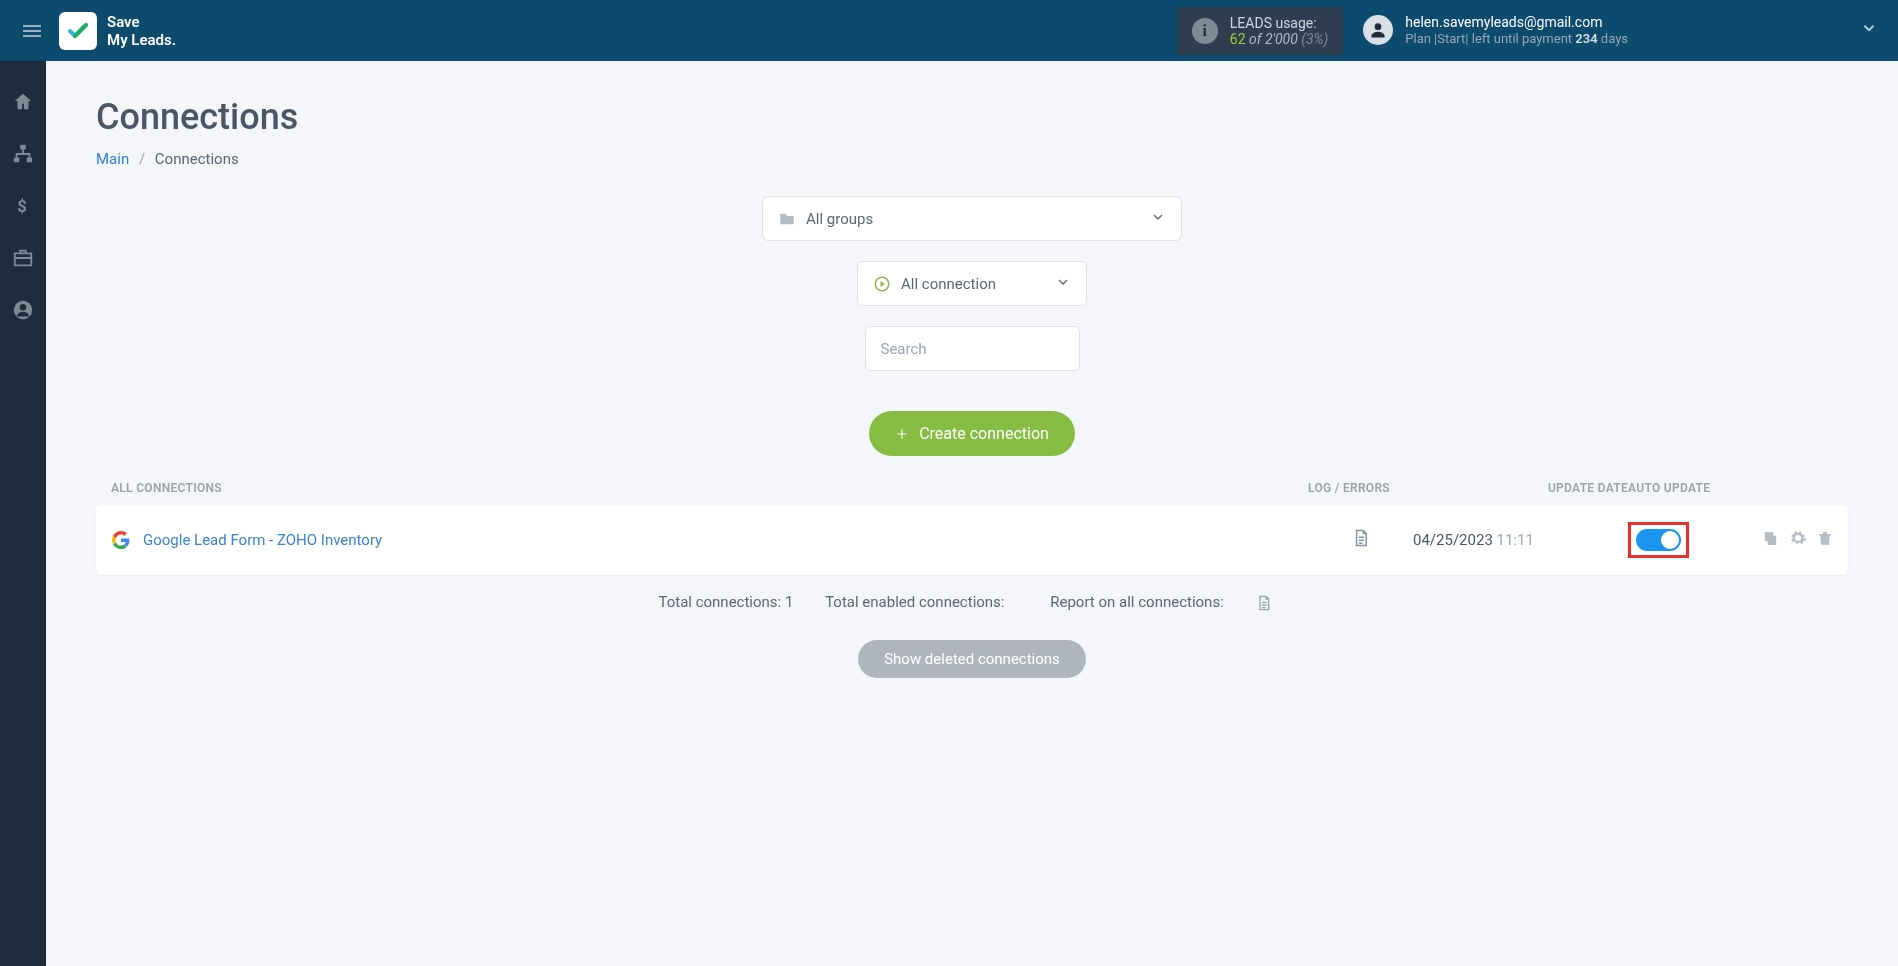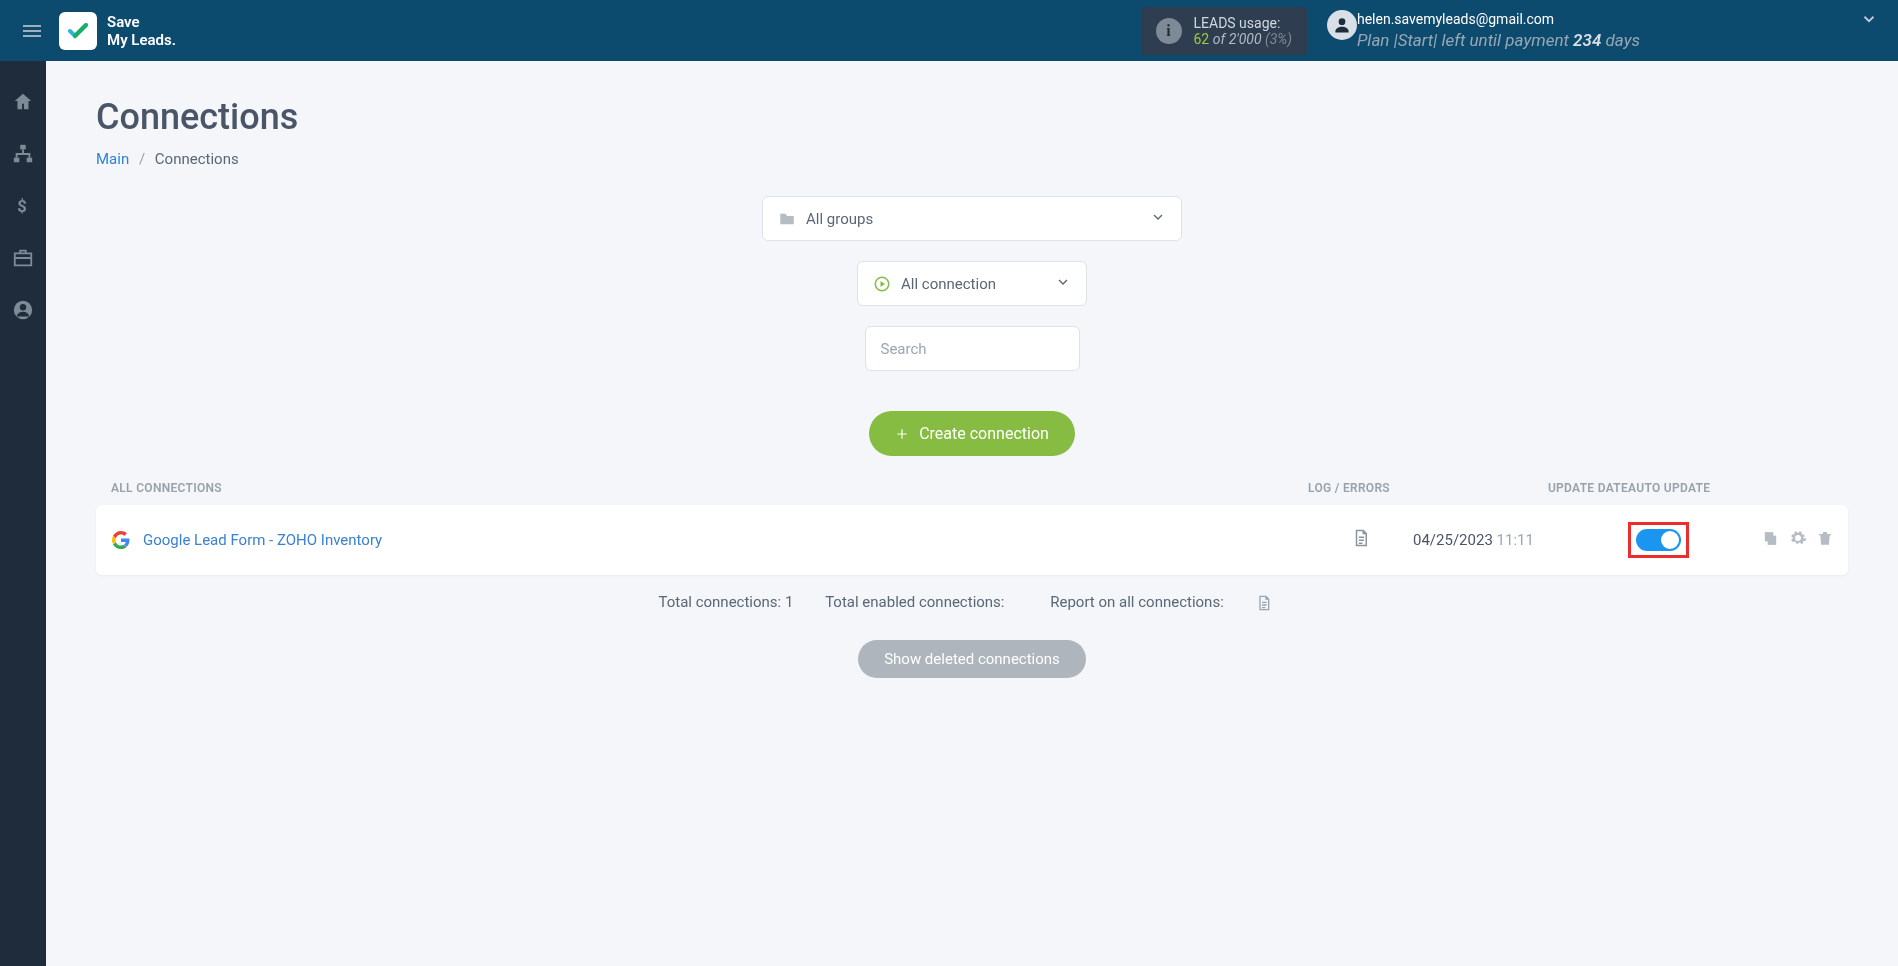--- a/index.html
+++ b/index.html
@@ -16,25 +16,25 @@
     .logo-box { width: 38px; height: 38px; background: #fff; border-radius: 6px; display: flex; align-items: center; justify-content: center; margin-right: 10px; }
     .logo-text { color: #fff; font-size: 15px; line-height: 1.2; font-weight: 600; }
     .header-spacer { flex: 1; }
     .leads-badge { background: #2e3d4f; border-radius: 4px; padding: 8px 15px; display: flex; align-items: center; gap: 12px; margin-right: 20px; }
     .info-circle { width: 26px; height: 26px; background: #7e8a96; border-radius: 50%; display: flex; align-items: center; justify-content: center; font-family: serif; font-weight: bold; color: #1e2c3c; font-size: 16px; }
     .leads-text { font-size: 14px; color: #c0cad6; }
     .leads-usage-row { color: #d0d8e0; }
     .leads-num { color: #9fcb3d; }
     .leads-of { font-style: italic; color: #b0bcc8; }
     .leads-pct { color: #7e8a96; font-style: italic; }
-    .user-block { display: flex; }
+    .user-block { display: flex; align-items: center; gap: 12px; }
     .avatar-circle { width: 30px; height: 30px; background: #d9dfe6; border-radius: 50%; display: flex; align-items: center; justify-content: center; }
     .user-text { font-size: 14px; line-height: 1.3; }
     .user-email { color: #fff; }
-    .user-plan { color: #99a7b5; font-size: 17px; font-style: italic; }
+    .user-plan { color: #99a7b5; font-size: 13px; }
     .user-plan .days { color: #d8dee4; font-weight: 600; }
     .chevron-down { margin-left: 220px; cursor: pointer; }
     
     
     .sidebar {
       position: fixed; top: 61px; left: 0; bottom: 0; width: 46px;
       background: #1e2c3c; display: flex; flex-direction: column;
       align-items: center; padding-top: 30px; gap: 30px; z-index: 50;
     }
     .sidebar-icon { width: 22px; height: 22px; cursor: pointer; display: flex; align-items: center; justify-content: center; }

